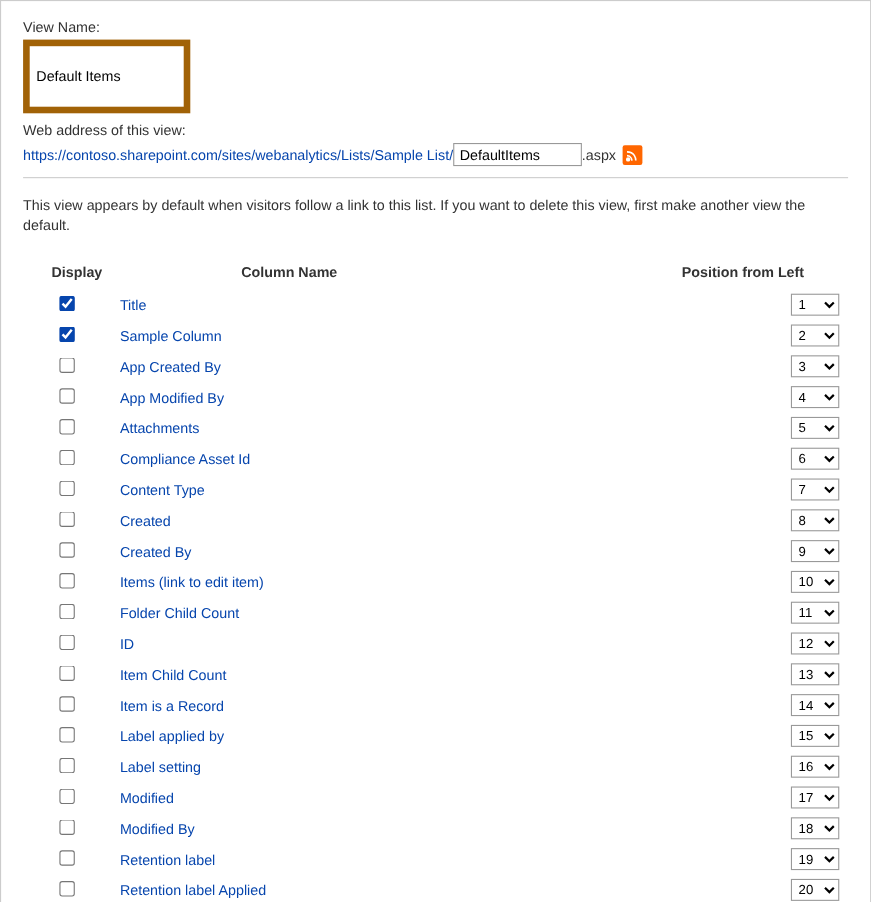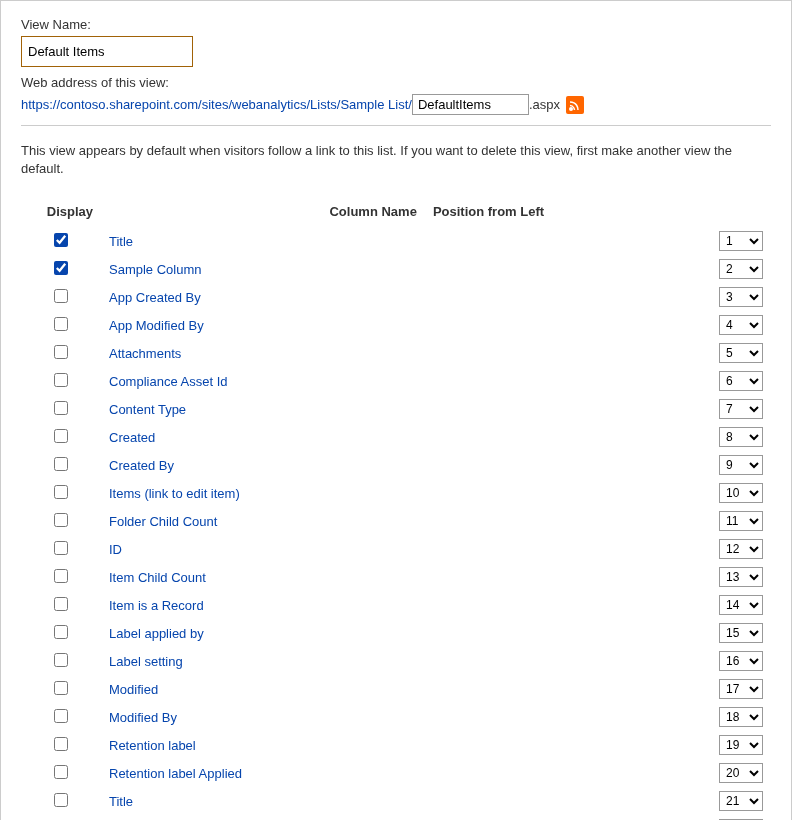--- a/index.html
+++ b/index.html
@@ -11,24 +11,24 @@
       width: 792px;
       min-height: 820px;
       padding: 16px 20px;
       border: 1px solid #ccc;
     }
     .view-name-label {
       font-size: 13px;
       margin-bottom: 4px;
     }
     .view-name-input {
-      border: 1px solid #a16207;
-      padding: 7px 6px;
-      font-size: 13px;
-      width: 172px;
+      border: 6px solid #a16207;
+      padding: 20px 6px;
+      font-size: 13px;
+      width: 152px;
       display: block;
       margin-bottom: 8px;
     }
     .web-address-label {
       font-size: 13px;
       margin-bottom: 4px;
     }
     .web-address-row {
       display: flex;
       align-items: center;
@@ -79,23 +79,24 @@
       font-size: 13px;
       padding: 6px 8px 8px 8px;
       text-align: left;
       border-bottom: none;
     }
     .columns-table thead tr th.col-display {
       width: 80px;
       text-align: right;
     }
     .columns-table thead tr th.col-name {
+      text-align: center;
+    }
+    .columns-table thead tr th.col-position {
       text-align: right;
-    }
-    .columns-table thead tr th.col-position {
       padding-right: 40px;
     }
     .columns-table tbody tr {
       border-bottom: none;
     }
     .columns-table tbody tr td {
       padding: 4px 8px;
       vertical-align: middle;
     }
     .col-display-cell {

